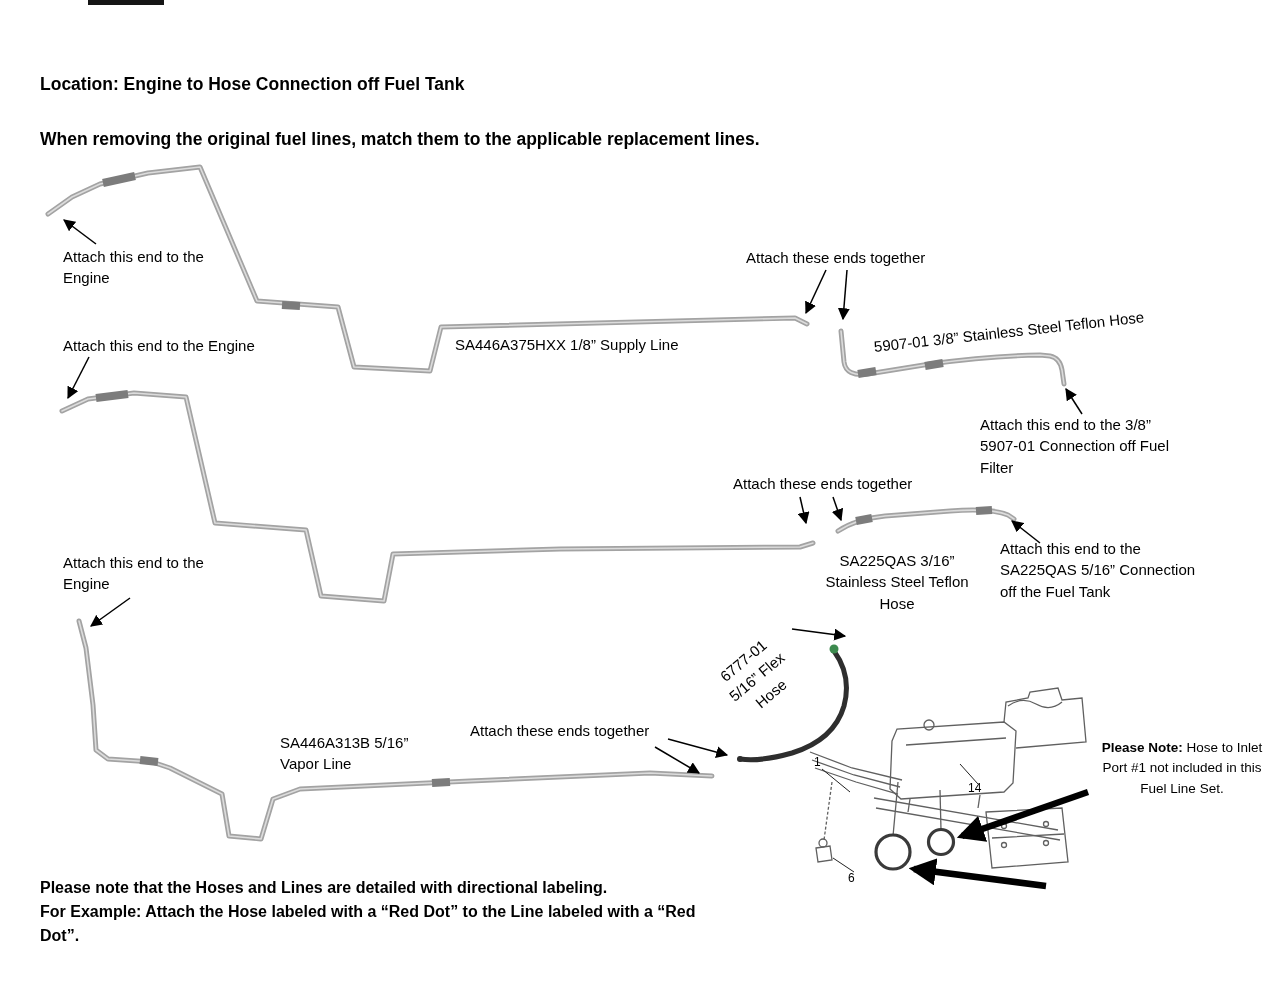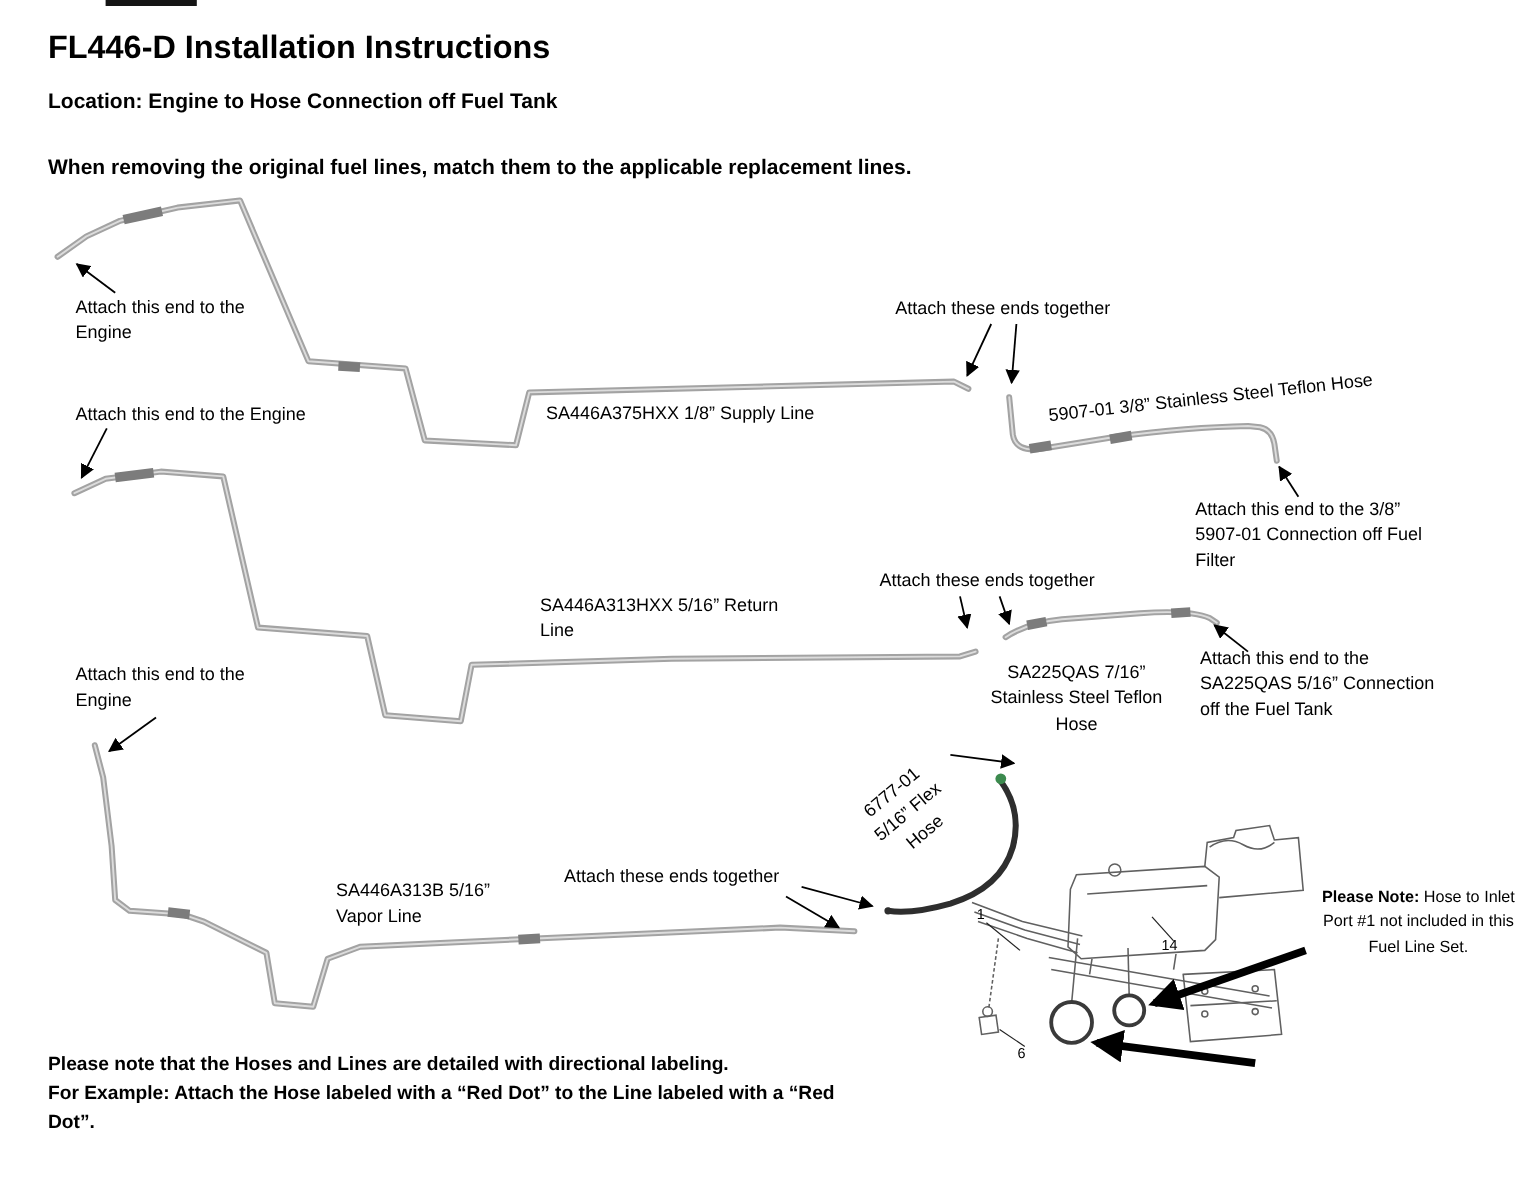--- a/index.html
+++ b/index.html
@@ -29,21 +29,20 @@
   .sketch-bold{stroke:#3a3a3a;stroke-width:3.2;fill:none}
   text.pn{font:12px "Liberation Sans",sans-serif;fill:#000}
 </style>
 </head>
 <body>
 
 <div class="page">
 
   <div class="abs logo-frag" style="left:88px;top:0;width:76px;height:5px;"></div>
 
-  <div class="abs title" style="left:40px;top:24px;">FL446-D Installation Instructions</div>
   <div class="abs h2" style="left:40px;top:74px;">Location: Engine to Hose Connection off Fuel Tank</div>
   <div class="abs h2" style="left:40px;top:129px;">When removing the original fuel lines, match them to the applicable replacement lines.</div>
 
   <svg class="art" width="1280" height="989" viewBox="0 0 1280 989">
     <defs>
       <marker id="ah" viewBox="0 0 10 10" refX="9" refY="5" markerWidth="8" markerHeight="8" orient="auto-start-reverse">
         <path d="M0 0 L10 5 L0 10 z" fill="#000"></path>
       </marker>
       <marker id="ahb" viewBox="0 0 10 10" refX="8" refY="5" markerWidth="4.2" markerHeight="4.2" orient="auto-start-reverse">
         <path d="M0 0 L10 5 L0 10 z" fill="#000"></path>
@@ -140,27 +139,25 @@
     <path class="arrow-thick" marker-end="url(#ahb)" d="M 1088 792 L 962 836"></path>
     <path class="arrow-thick" marker-end="url(#ahb)" d="M 1046 886 L 914 869"></path>
   </svg>
 
   <div class="abs callout" style="left:63px;top:246px;">Attach this end to the
 Engine</div>
   <div class="abs callout" style="left:746px;top:247px;">Attach these ends together</div>
   <div class="abs callout" style="left:455px;top:334px;">SA446A375HXX 1/8” Supply Line</div>
   <div class="abs callout rot-hose" style="left:874px;top:336px;">5907-01 3/8” Stainless Steel Teflon Hose</div>
   <div class="abs callout" style="left:63px;top:335px;">Attach this end to the Engine</div>
-  <div class="abs callout" style="left:980px;top:414px;margin-left:16px;">Attach this end to the 3/8”
+  <div class="abs callout" style="left:980px;top:414px;">Attach this end to the 3/8”
 5907-01 Connection off Fuel
 Filter</div>
   <div class="abs callout" style="left:733px;top:473px;">Attach these ends together</div>
-  <div class="abs callout" style="left:450px;top:494px;">SA446A313HXX 5/16” Return
-Line</div>
-  <div class="abs callout center" style="left:818px;top:550px;width:158px;">SA225QAS 7/16”
+  <div class="abs callout center" style="left:818px;top:550px;width:158px;">SA225QAS 3/16”
 Stainless Steel Teflon
 Hose</div>
   <div class="abs callout" style="left:1000px;top:538px;">Attach this end to the
 SA225QAS 5/16” Connection
 off the Fuel Tank</div>
   <div class="abs callout" style="left:63px;top:552px;">Attach this end to the
 Engine</div>
   <div class="abs callout center rot-flex" style="left:702px;top:645px;width:110px;">6777-01
 5/16” Flex
 Hose</div>

